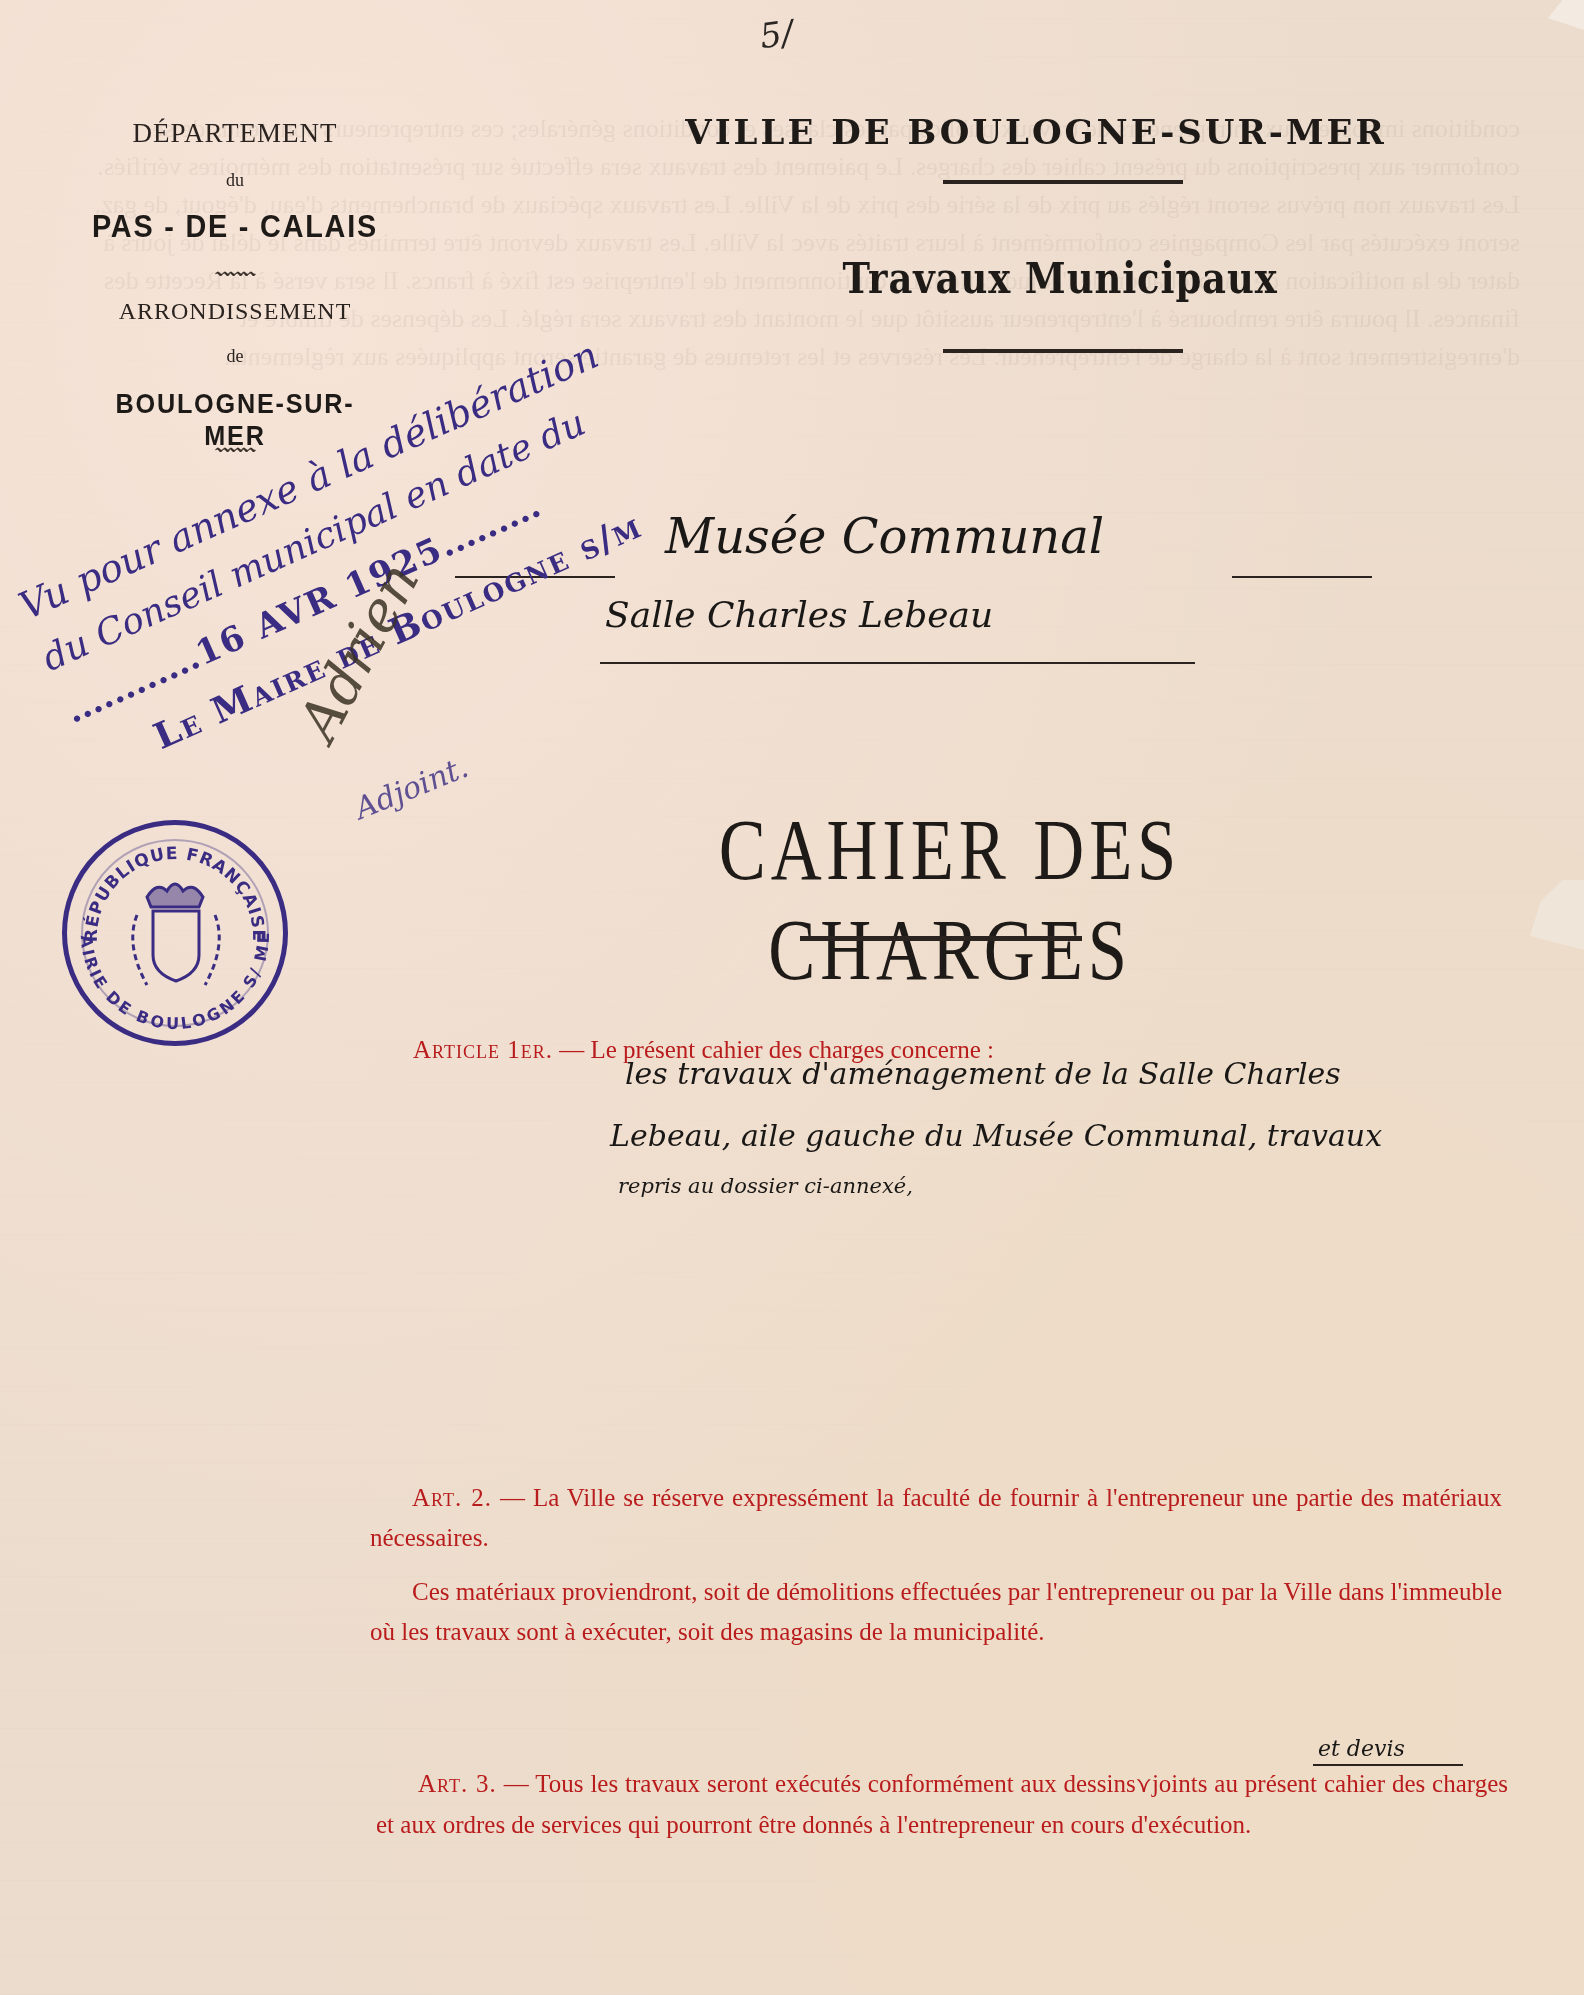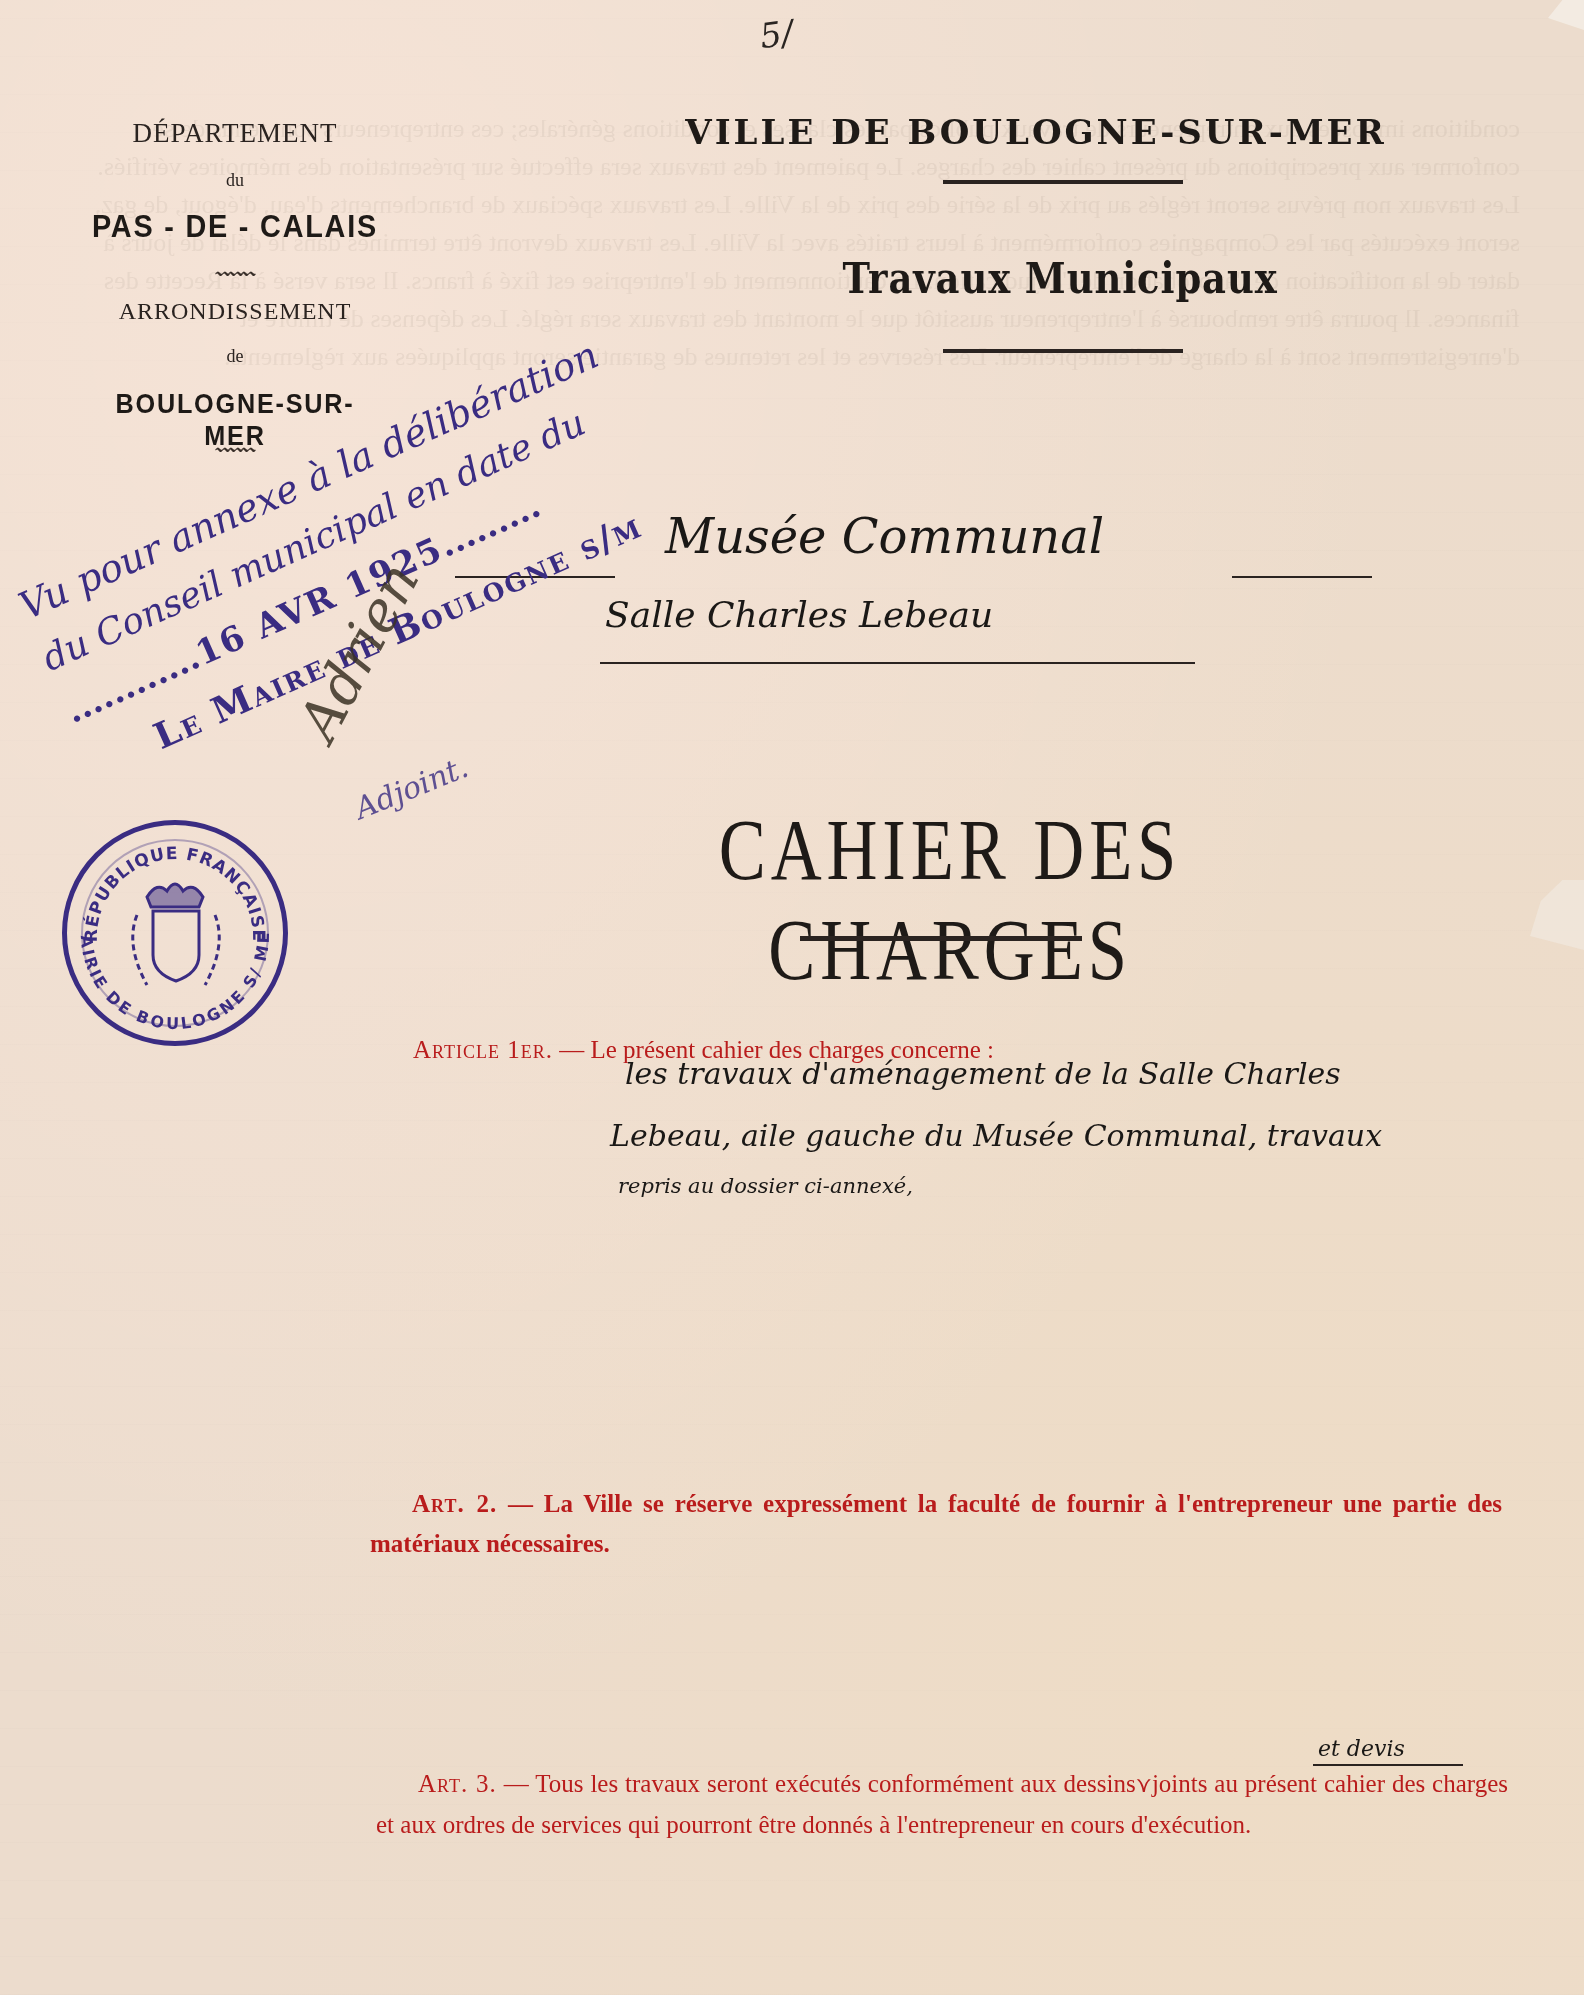--- a/index.html
+++ b/index.html
@@ -113,25 +113,26 @@
 <div class="abs body-text" style="left:413px; top:1030px; width:1080px;">
   <span class="smallcaps">Article 1er.</span>
   <span>—</span>
   <span>Le présent cahier des charges concerne :</span>
 </div>
 <div class="abs hand" style="left:625px; top:1056px;">les travaux d'aménagement de la Salle Charles</div>
 <div class="abs hand" style="left:610px; top:1118px;">Lebeau, aile gauche du Musée Communal, travaux</div>
 <div class="abs hand" style="left:618px; top:1174px; font-size:21px;">repris au dossier ci-annexé,</div>
 
 <div class="abs body-text" style="left:370px; top:1468px; width:1132px;">
-  <p style="margin:16px 0 14px 0; text-indent:42px;font-weight:bold;">
+  <p style="margin:10px 0 14px 0; text-indent:42px;">
     <span class="smallcaps">Art. 2.</span>
     <span>—</span>
     <span>La Ville se réserve expressément la faculté de fournir à l'entrepreneur une partie des matériaux nécessaires.</span>
   </p>
+  <p style="margin:0 0 14px 0; text-indent:42px;">Ces matériaux proviendront, soit de démolitions effectuées par l'entrepreneur ou par la Ville dans l'immeuble où les travaux sont à exécuter, soit des magasins de la municipalité.</p>
 </div>
 
 <div class="abs body-text" style="left:376px; top:1764px; width:1132px;">
   <p style="margin:0; text-indent:42px;">
     <span class="smallcaps">Art. 3.</span>
     <span>—</span>
     <span>Tous les travaux seront exécutés conformément aux dessins</span><span style="font-size:22px;">⋎</span><span>joints au présent cahier des charges et aux ordres de services qui pourront être donnés à l'entrepreneur en cours d'exécution.</span>
   </p>
 </div>
 <div class="abs hand" style="left:1318px; top:1736px; font-size:22px;">et devis</div>

